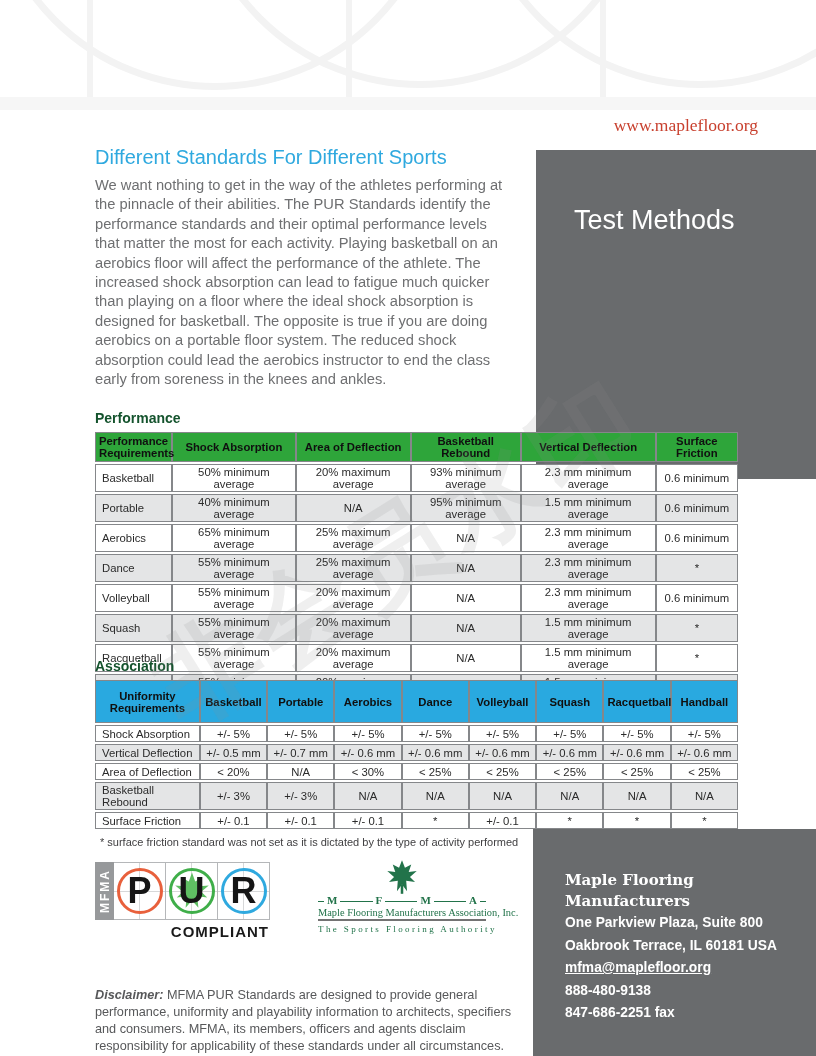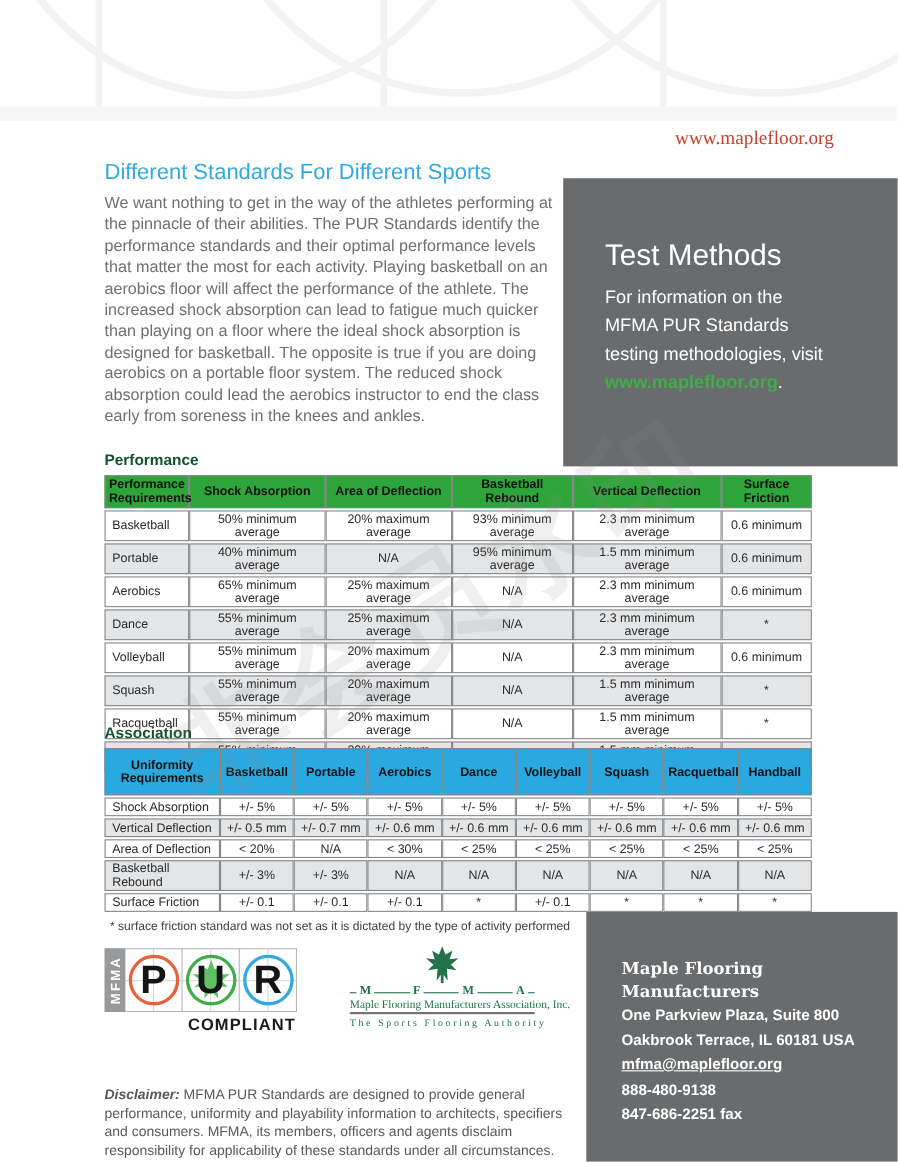--- a/index.html
+++ b/index.html
@@ -23,22 +23,22 @@
   
   .top-url { position:absolute; top:115px; right:58px; font-family:"Liberation Serif", serif;
              font-size:17.5px; color:#c8402e; text-decoration:none; }
 
   
   .article { position:absolute; left:95px; top:146px; width:420px; }
   .article h1 { font-size:20px; font-weight:normal; color:#2fa9df; margin-bottom:7px; }
   .article p { font-size:14.7px; line-height:19.4px; color:#6e6f71; }
 
   
-  .side-box { position:absolute; left:512px; top:150px; right:0; height:262px;
-              background:#696b6d; padding:55px 0 0 38px;margin-top:12px; }
+  .side-box { position:absolute; left:536px; top:150px; right:0; height:329px;
+              background:#696b6d; padding:55px 0 0 38px; }
   .side-box h2 { font-size:27px; font-weight:normal; color:#ffffff; margin-bottom:9px; }
   .side-box p { font-size:16.5px; line-height:26px; color:#ffffff; width:200px; }
   .side-box a { color:#3fae49; font-weight:bold; text-decoration:none; }
 
   
   .section { position:absolute; left:95px; width:643px; z-index:4; }
   .section.perf-pos { top:410px; }
   .section.uni-pos  { top:658px; }
   .section h3 { font-size:14px; font-weight:bold; color:#14532d; margin-bottom:4px; }
   .footnote { font-size:11px; color:#414042; margin-top:5px; padding-left:5px; }
@@ -118,21 +118,20 @@
 
 <a class="top-url" href="#">www.maplefloor.org</a>
 
 <div class="article">
   <h1>Different Standards For Different Sports</h1>
   <p>We want nothing to get in the way of the athletes performing at the pinnacle of their abilities. The PUR Standards identify the performance standards and their optimal performance levels that matter the most for each activity. Playing basketball on an aerobics floor will affect the performance of the athlete. The increased shock absorption can lead to fatigue much quicker than playing on a floor where the ideal shock absorption is designed for basketball. The opposite is true if you are doing aerobics on a portable floor system. The reduced shock absorption could lead the aerobics instructor to end the class early from soreness in the knees and ankles.</p>
 </div>
 
 <div class="side-box">
   <h2>Test Methods</h2>
-  <p><span>For information on the MFMA PUR Standards testing methodologies, visit </span><a href="#">www.maplefloor.org</a><span>.</span></p>
 </div>
 
 <div class="section perf-pos">
   <h3>Performance</h3>
   <div class="tbl">
       <table class="perf">
         <colgroup>
           <col style="width: 12%;">
           <col style="width: 19.2%;">
           <col style="width: 17.9%;">

